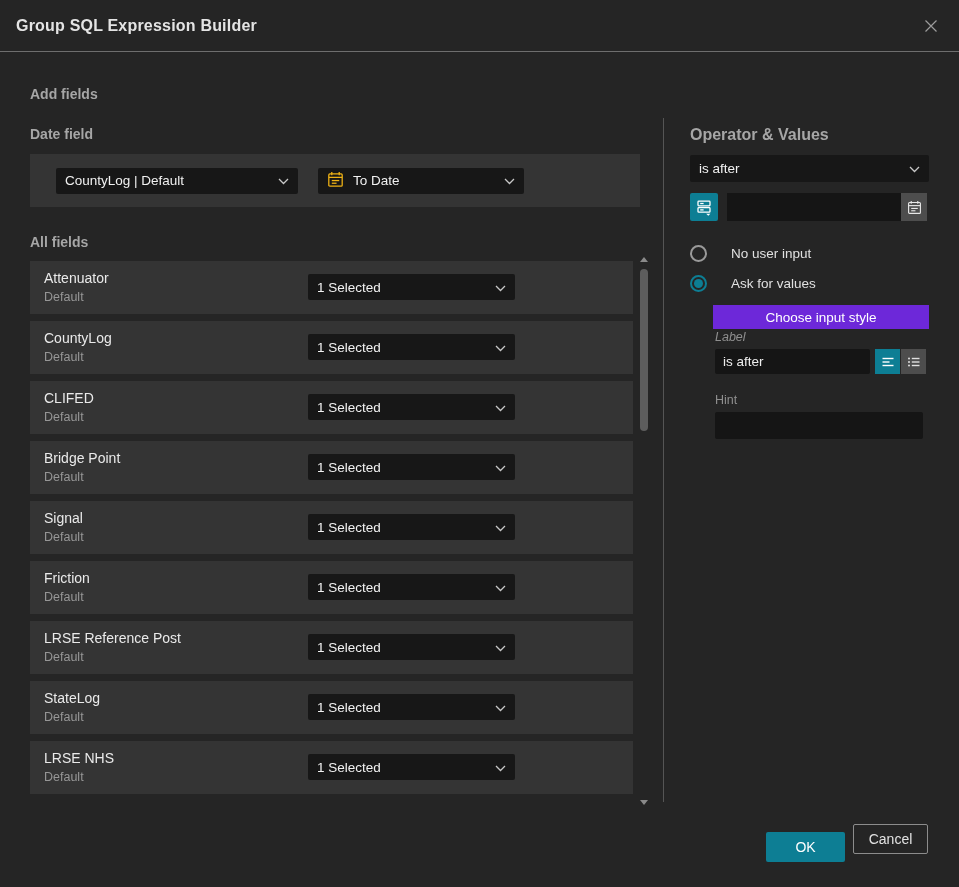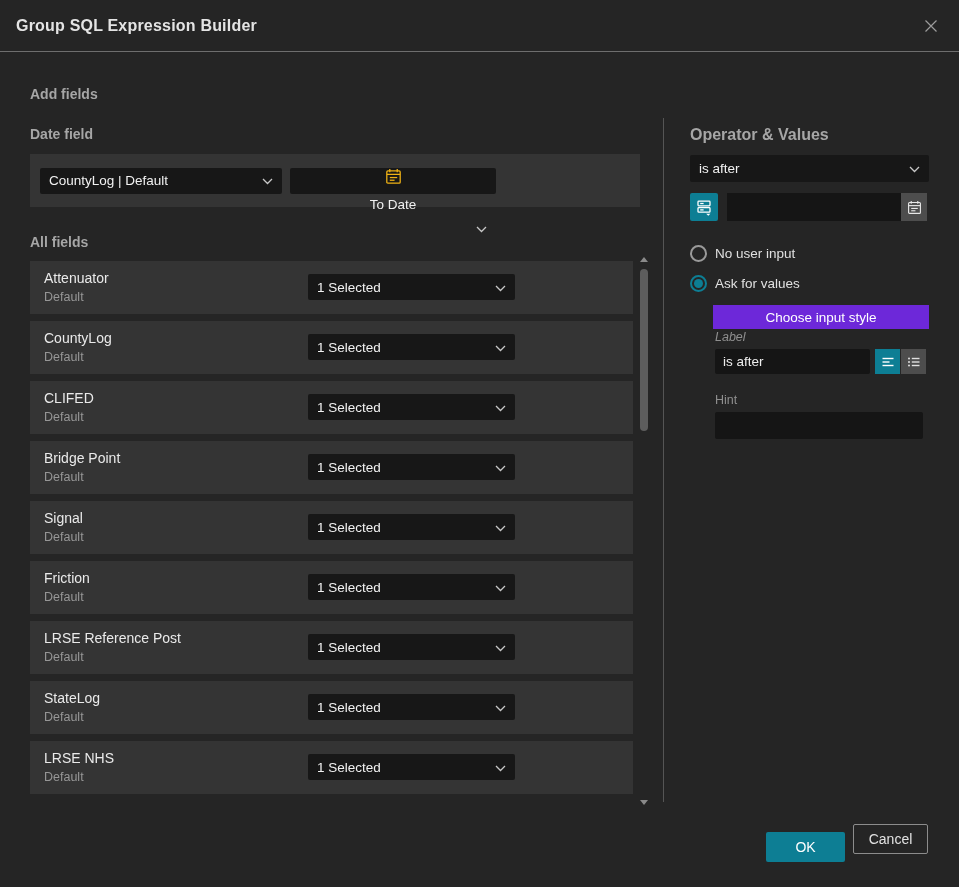--- a/index.html
+++ b/index.html
@@ -32,25 +32,25 @@
   .select .chev { margin-left:auto; flex:none; }
   .txtinput {
     background:#151515; border:none; outline:none; color:#eeeeee;
     font-family:inherit; font-size:13.5px; box-sizing:border-box; padding:0 8px;
     border-radius:2px;
   }
 
   
   .main-panel {
     position:absolute; left:30px; top:154px; width:610px; height:53px;
-    background:#343434; display:flex; align-items:center; padding-left:10px;
-    gap:8px; box-sizing:border-box;
+    background:#343434; display:flex; align-items:center; padding-left:26px;
+    gap:20px; box-sizing:border-box;
   }
   .sel-field { width:242px; }
-  .sel-date  { width:206px; gap:9px;flex-direction:column; }
+  .sel-date  { width:206px; gap:9px; }
 
   
   .list { position:absolute; left:30px; top:261px; width:603px; display:flex; flex-direction:column; gap:7px; }
   .row { position:relative; height:53px; background:#343434; box-sizing:border-box; padding:9px 14px; }
   .row-name { font-size:14px; color:#eaeaea; }
   .row-sub  { font-size:12.5px; color:#979797; margin-top:4px; }
   .row .select { position:absolute; left:278px; top:13px; width:207px;justify-content:flex-end; }
 
   
   .scrollbar { position:absolute; left:638px; top:256px; width:12px; height:550px; }
@@ -68,21 +68,21 @@
   .right-col { position:absolute; left:690px; top:126px; width:239px; }
   .rc-heading { font-size:16px; font-weight:700; color:#a6a6a6; }
   .sel-operator { width:239px; height:27px; margin-top:11px; }
   .value-row { display:flex; margin-top:11px; height:28px; align-items:stretch; }
   .stack-btn { width:28px; height:28px; border-radius:2px; display:flex;
     align-items:center; justify-content:center; cursor:pointer; flex:none; }
   .value-input { width:174px; height:28px; margin-left:9px; border-radius:0; }
   .cal-btn { width:26px; height:28px; background:#4d4d4d; display:flex;
     align-items:center; justify-content:center; cursor:pointer; flex:none; }
 
-  .radio-row { display:flex; align-items:center; gap:8px; font-size:13.5px;
+  .radio-row { display:flex; align-items:center; gap:24px; font-size:13.5px;
     color:#e0e0e0; cursor:pointer; }
   .radio-row.first { margin-top:24px; }
   .radio-row.second { margin-top:13px; }
   .radio { width:13px; height:13px; border-radius:50%; border:2px solid #9a9a9a; flex:none; position:relative; background:transparent; }
   .radio.selected { border-color:var(--accent); }
   .radio.selected::after { content:""; position:absolute; inset:2px; border-radius:50%; background:var(--accent); }
 
   .choose-btn { margin-left:23px; margin-top:13px; width:216px; height:24px;
     border:none; color:#ffffff; font-size:13.5px; font-family:inherit;
     display:flex; align-items:center; justify-content:center; cursor:pointer; }

